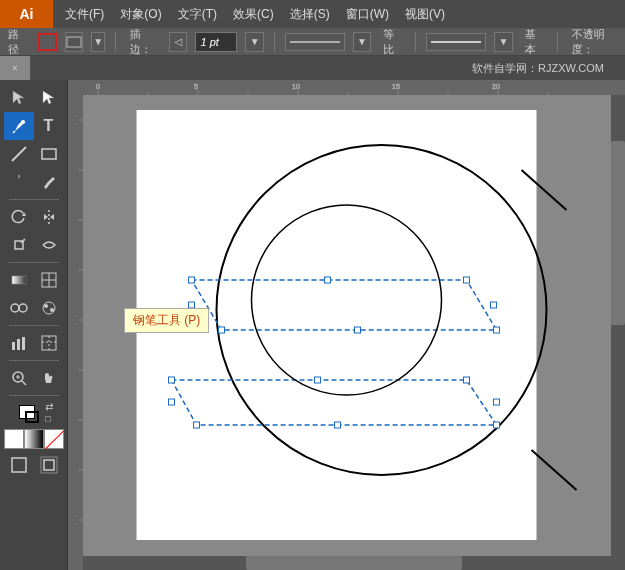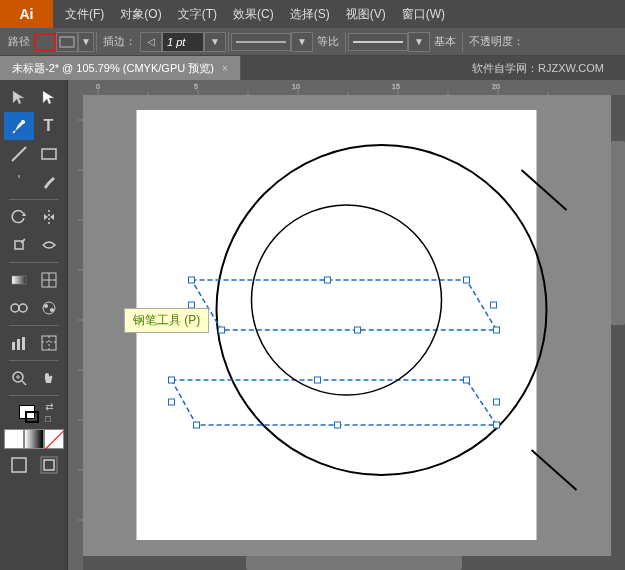--- a/index.html
+++ b/index.html
@@ -43,21 +43,21 @@
     }
 
     
     #toolbar {
       width: 625px;
       height: 28px;
       background: #5a5a5a;
       display: flex;
       align-items: center;
       padding: 0 4px;
-      gap: 0;
+      gap: 8px;
       border-bottom: 1px solid #444;
     }
     .toolbar-label {
       color: #ccc;
       font-size: 11px;
       padding: 0 4px;
     }
     .toolbar-input {
       height: 20px;
       background: #333;
@@ -205,21 +205,21 @@
 
     
     #tooltip {
       position: absolute;
       left: 56px;
       top: 228px;
       background: #ffffcc;
       border: 1px solid #aaa;
       padding: 3px 8px;
       font-size: 12px;
-      color: #4d7c0f;
+      color: #c2410c;
       white-space: nowrap;
       z-index: 100;
       pointer-events: none;
     }
 
     
     #scrollbar-h {
       position: absolute;
       bottom: 0;
       left: 15px;
@@ -240,22 +240,22 @@
 <body>
 
 <div id="menu-bar">
   <div id="ai-logo">Ai</div>
   <div id="menu-items">
     <div class="menu-item">文件(F)</div>
     <div class="menu-item">对象(O)</div>
     <div class="menu-item">文字(T)</div>
     <div class="menu-item">效果(C)</div>
     <div class="menu-item">选择(S)</div>
+    <div class="menu-item">窗口(W)</div>
     <div class="menu-item">视图(V)</div>
-    <div class="menu-item">窗口(W)</div>
   </div>
 </div>
 
 <div id="toolbar">
   <span class="toolbar-label">路径</span>
 
   <div class="toolbar-stroke" style="border:2px solid #cc2222; width:22px; height:18px;"></div>
 
   <div class="toolbar-icon-btn">
     <svg width="16" height="16" viewBox="0 0 16 16">
@@ -289,21 +289,20 @@
   </div>
   <div class="toolbar-icon-btn">▼</div>
   <span class="toolbar-label">基本</span>
 
   <div class="toolbar-divider"></div>
   <span class="toolbar-label">不透明度：</span>
 </div>
 
 <div id="tab-bar">
   <div id="active-tab">
-    <span>未标题-2* @ 105.79% (CMYK/GPU 预览)</span>
     <span id="tab-close">×</span>
   </div>
   <div id="tab-right-info">软件自学网：RJZXW.COM</div>
 </div>
 
 <div id="main">
 
   <div id="left-toolbar">
 
     <div class="tool-row">

